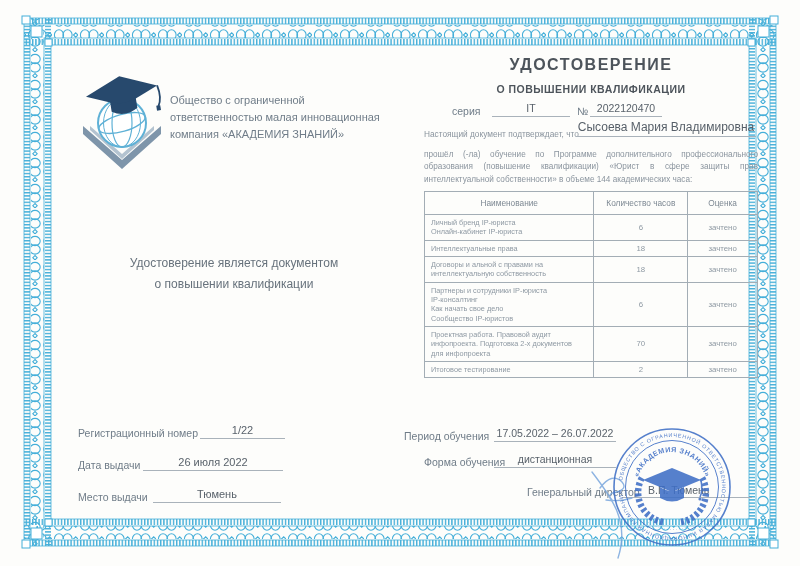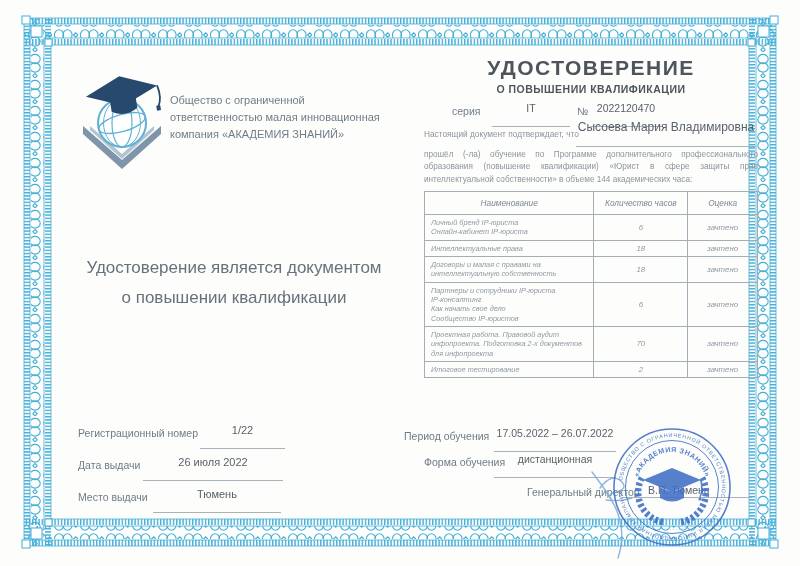--- a/index.html
+++ b/index.html
@@ -5,38 +5,38 @@
   html,body{margin:0;padding:0;background:#ffffff;}
   .page{
     position:relative;width:800px;height:566px;overflow:hidden;
     background:#fdfdfb;font-family:"Liberation Sans", sans-serif;
   }
   .abs{position:absolute;}
   .preline{white-space:pre-line;}
   svg{display:block;}
 
   .org-name{left:170px;top:92px;width:240px;font-size:11px;line-height:1.55;color:#6f7c88;}
-  .statement{left:68px;top:253px;width:332px;text-align:center;font-size:17px;line-height:1.75;color:#67727c;}
-
-  .title{left:424px;top:56px;width:334px;text-align:center;font-size:21px;font-weight:bold;
+  .statement{left:68px;top:253px;width:332px;text-align:center;font-size:12px;line-height:1.75;color:#67727c;}
+
+  .title{left:424px;top:56px;width:334px;text-align:center;font-size:16px;font-weight:bold;
          letter-spacing:1.5px;color:#4d545b;}
   .subtitle{left:424px;top:83px;width:334px;text-align:center;font-size:10.5px;font-weight:bold;
             letter-spacing:0.5px;color:#4d545b;}
 
   .flabel{font-size:10.5px;color:#6f7c88;text-align:right;}
   .fsmall{font-size:8.3px;color:#8a949e;}
-  .fvalue{font-size:11px;color:#59626b;text-align:center;border-bottom:1px solid #a9b2ba;padding-bottom:12px;}
+  .fvalue{font-size:11px;color:#59626b;text-align:center;border-bottom:1px solid #a9b2ba;padding-bottom:2px;}
   .holder{font-size:12px;color:#565f68;}
 
   .program{left:424px;top:149px;width:334px;font-size:8.2px;line-height:1.5;
            color:#8a949e;text-align:justify;}
 
   table.courses{left:424px;top:191px;width:334px;position:absolute;border-collapse:collapse;
                 color:#8e99a3;}
-  table.courses th, table.courses td{border:1px solid #a3adb5;font-style:italic;}
+  table.courses th, table.courses td{border:1px solid #a3adb5;}
   table.courses th{font-size:8.3px;font-weight:normal;height:20px;color:#7d8893;}
   td.cname{font-size:7.3px;line-height:1.28;padding:3px 6px;text-align:left;vertical-align:middle;}
   td.cnum, td.cgrade{font-size:7.8px;text-align:center;vertical-align:middle;}
   .sig-line{left:622px;top:497px;width:130px;border-bottom:1px solid #a9b2ba;}
   .director-name{left:648px;top:484px;font-size:10.5px;color:#5a636c;}
 
   .seal{left:611px;top:426px;opacity:0.88;}
   .signature{left:572px;top:438px;opacity:0.85;}
 </style>
 </head>
@@ -161,21 +161,21 @@
 Онлайн-кабинет IP-юриста</td>
       <td class="cnum">6</td>
       <td class="cgrade">зачтено</td>
     </tr>
     <tr>
       <td class="cname preline">Интеллектуальные права</td>
       <td class="cnum">18</td>
       <td class="cgrade">зачтено</td>
     </tr>
     <tr>
-      <td class="cname preline">Договоры и малая с правами на
+      <td class="cname preline">Договоры и альной с правами на
 интеллектуальную собственность</td>
       <td class="cnum">18</td>
       <td class="cgrade">зачтено</td>
     </tr>
     <tr>
       <td class="cname preline">Партнеры и сотрудники IP-юриста
 IP-консалтинг
 Как начать свое дело
 Сообщество IP-юристов</td>
       <td class="cnum">6</td>

